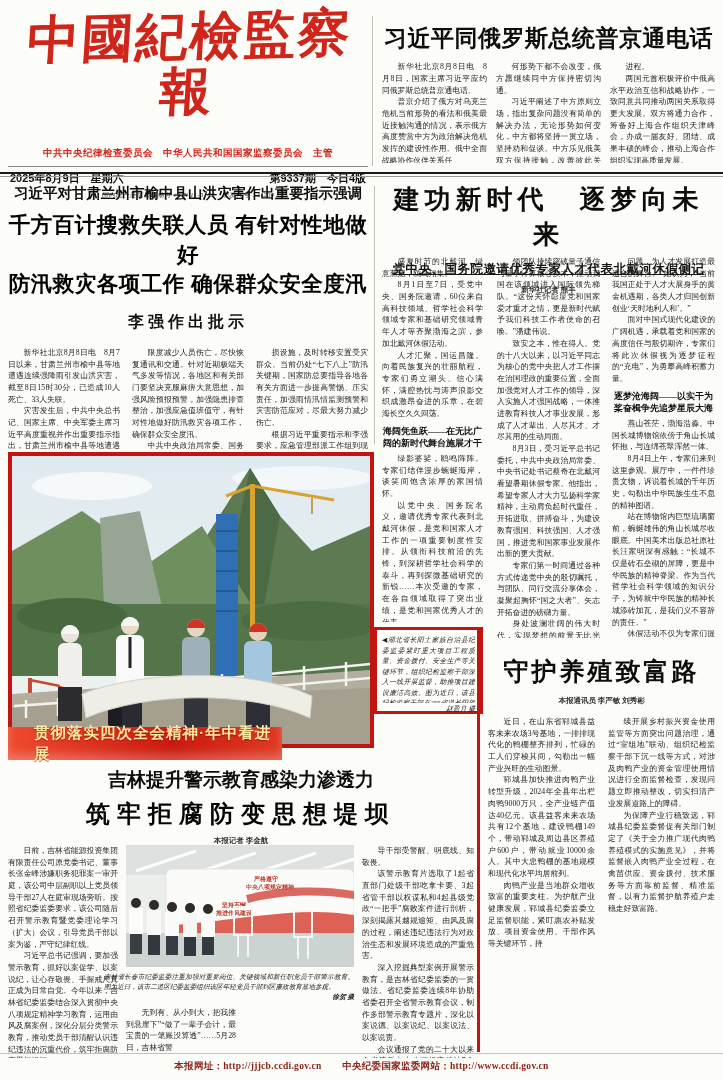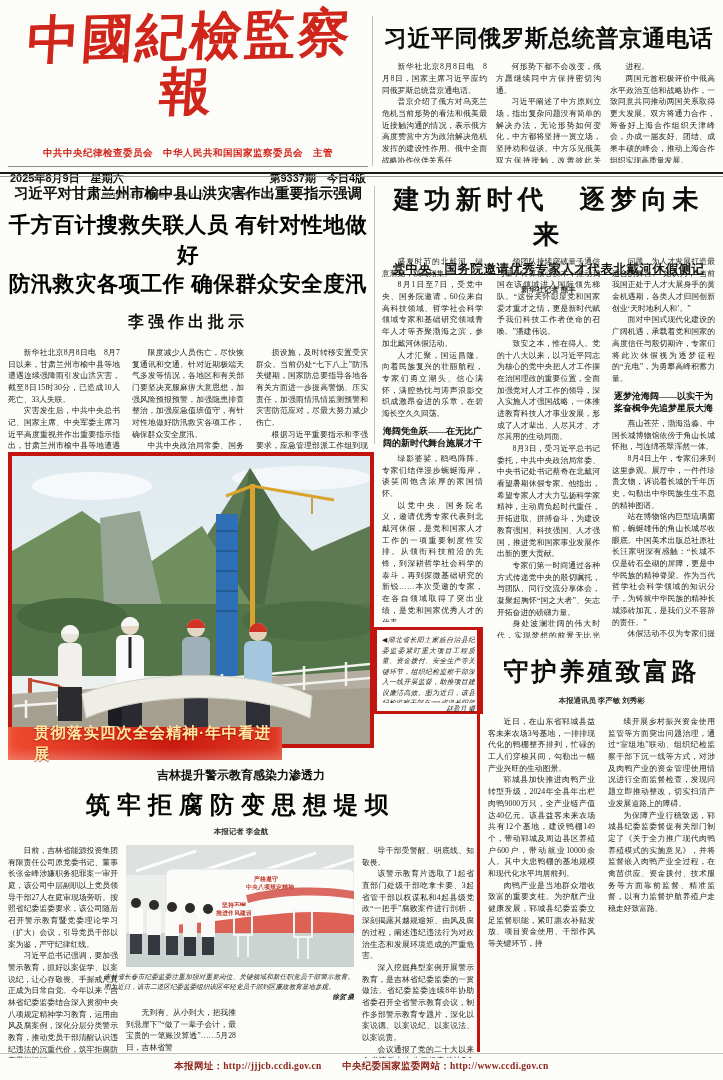--- a/index.html
+++ b/index.html
@@ -19,21 +19,21 @@
 .top-rule{border-top:2.5px solid #1b1b1b;border-bottom:1px solid #9a9a96;height:5px;}
 
 .tel-h{font-size:23px;font-weight:900;text-align:center;letter-spacing:.5px;color:#0d0d0d;line-height:1.1;}
 .flood-kicker{font-family:Liberation Sans, sans-serif;font-weight:bold;font-size:14.5px;text-align:center;color:#0d0d0d;}
 .flood-h{font-family:"Liberation Sans",sans-serif;font-weight:900;font-size:21.5px;line-height:1.38;text-align:center;color:#000;letter-spacing:.5px;}
 .flood-sub{font-size:16px;font-weight:bold;text-align:center;letter-spacing:4px;color:#111;}
 .bd-h{font-size:26px;font-weight:900;text-align:center;letter-spacing:5px;color:#0d0d0d;}
 .bd-sub{font-size:12.5px;font-weight:bold;text-align:center;color:#151515;letter-spacing:.5px;}
 .byline{font-size:7.5px;text-align:center;color:#333;font-weight:bold;}
 .qf-h{font-size:25px;font-weight:900;text-align:center;letter-spacing:3px;color:#0d0d0d;}
-.jl-kicker{font-family:"Liberation Sans",sans-serif;font-weight:bold;font-size:12px;text-align:center;color:#0d0d0d;}
+.jl-kicker{font-family:"Liberation Sans",sans-serif;font-weight:bold;font-size:19px;text-align:center;color:#0d0d0d;}
 .jl-h{font-size:24px;font-weight:900;text-align:center;letter-spacing:7px;color:#050505;}
 
 .photo-frame{border:4px solid #c2150f;background:#cfdfe6;}
 .cap-box{border:3px solid #c2150f;background:#fffefb;padding:5px 5px 3px;}
 .cap{font-size:6.8px;font-style:italic;line-height:1.55;text-align:justify;color:#222;}
 .credit{font-size:6.8px;font-style:italic;text-align:right;color:#222;margin-top:1px;}
 .kicker-row{display:flex;align-items:center;gap:5px;border-bottom:1px solid #555;padding-bottom:3px;}
 .kicker-txt{font-size:13.5px;font-weight:bold;color:#141414;letter-spacing:1.5px;}
 .red-vrule{background:#c2150f;width:2.5px;}
 .banner{background:linear-gradient(90deg,#ef4a2e,#cb1a10 60%,#e03a22);display:flex;align-items:center;padding-left:26px;border-radius:1px;box-shadow:inset 0 -6px 10px rgba(255,255,255,.25);}

